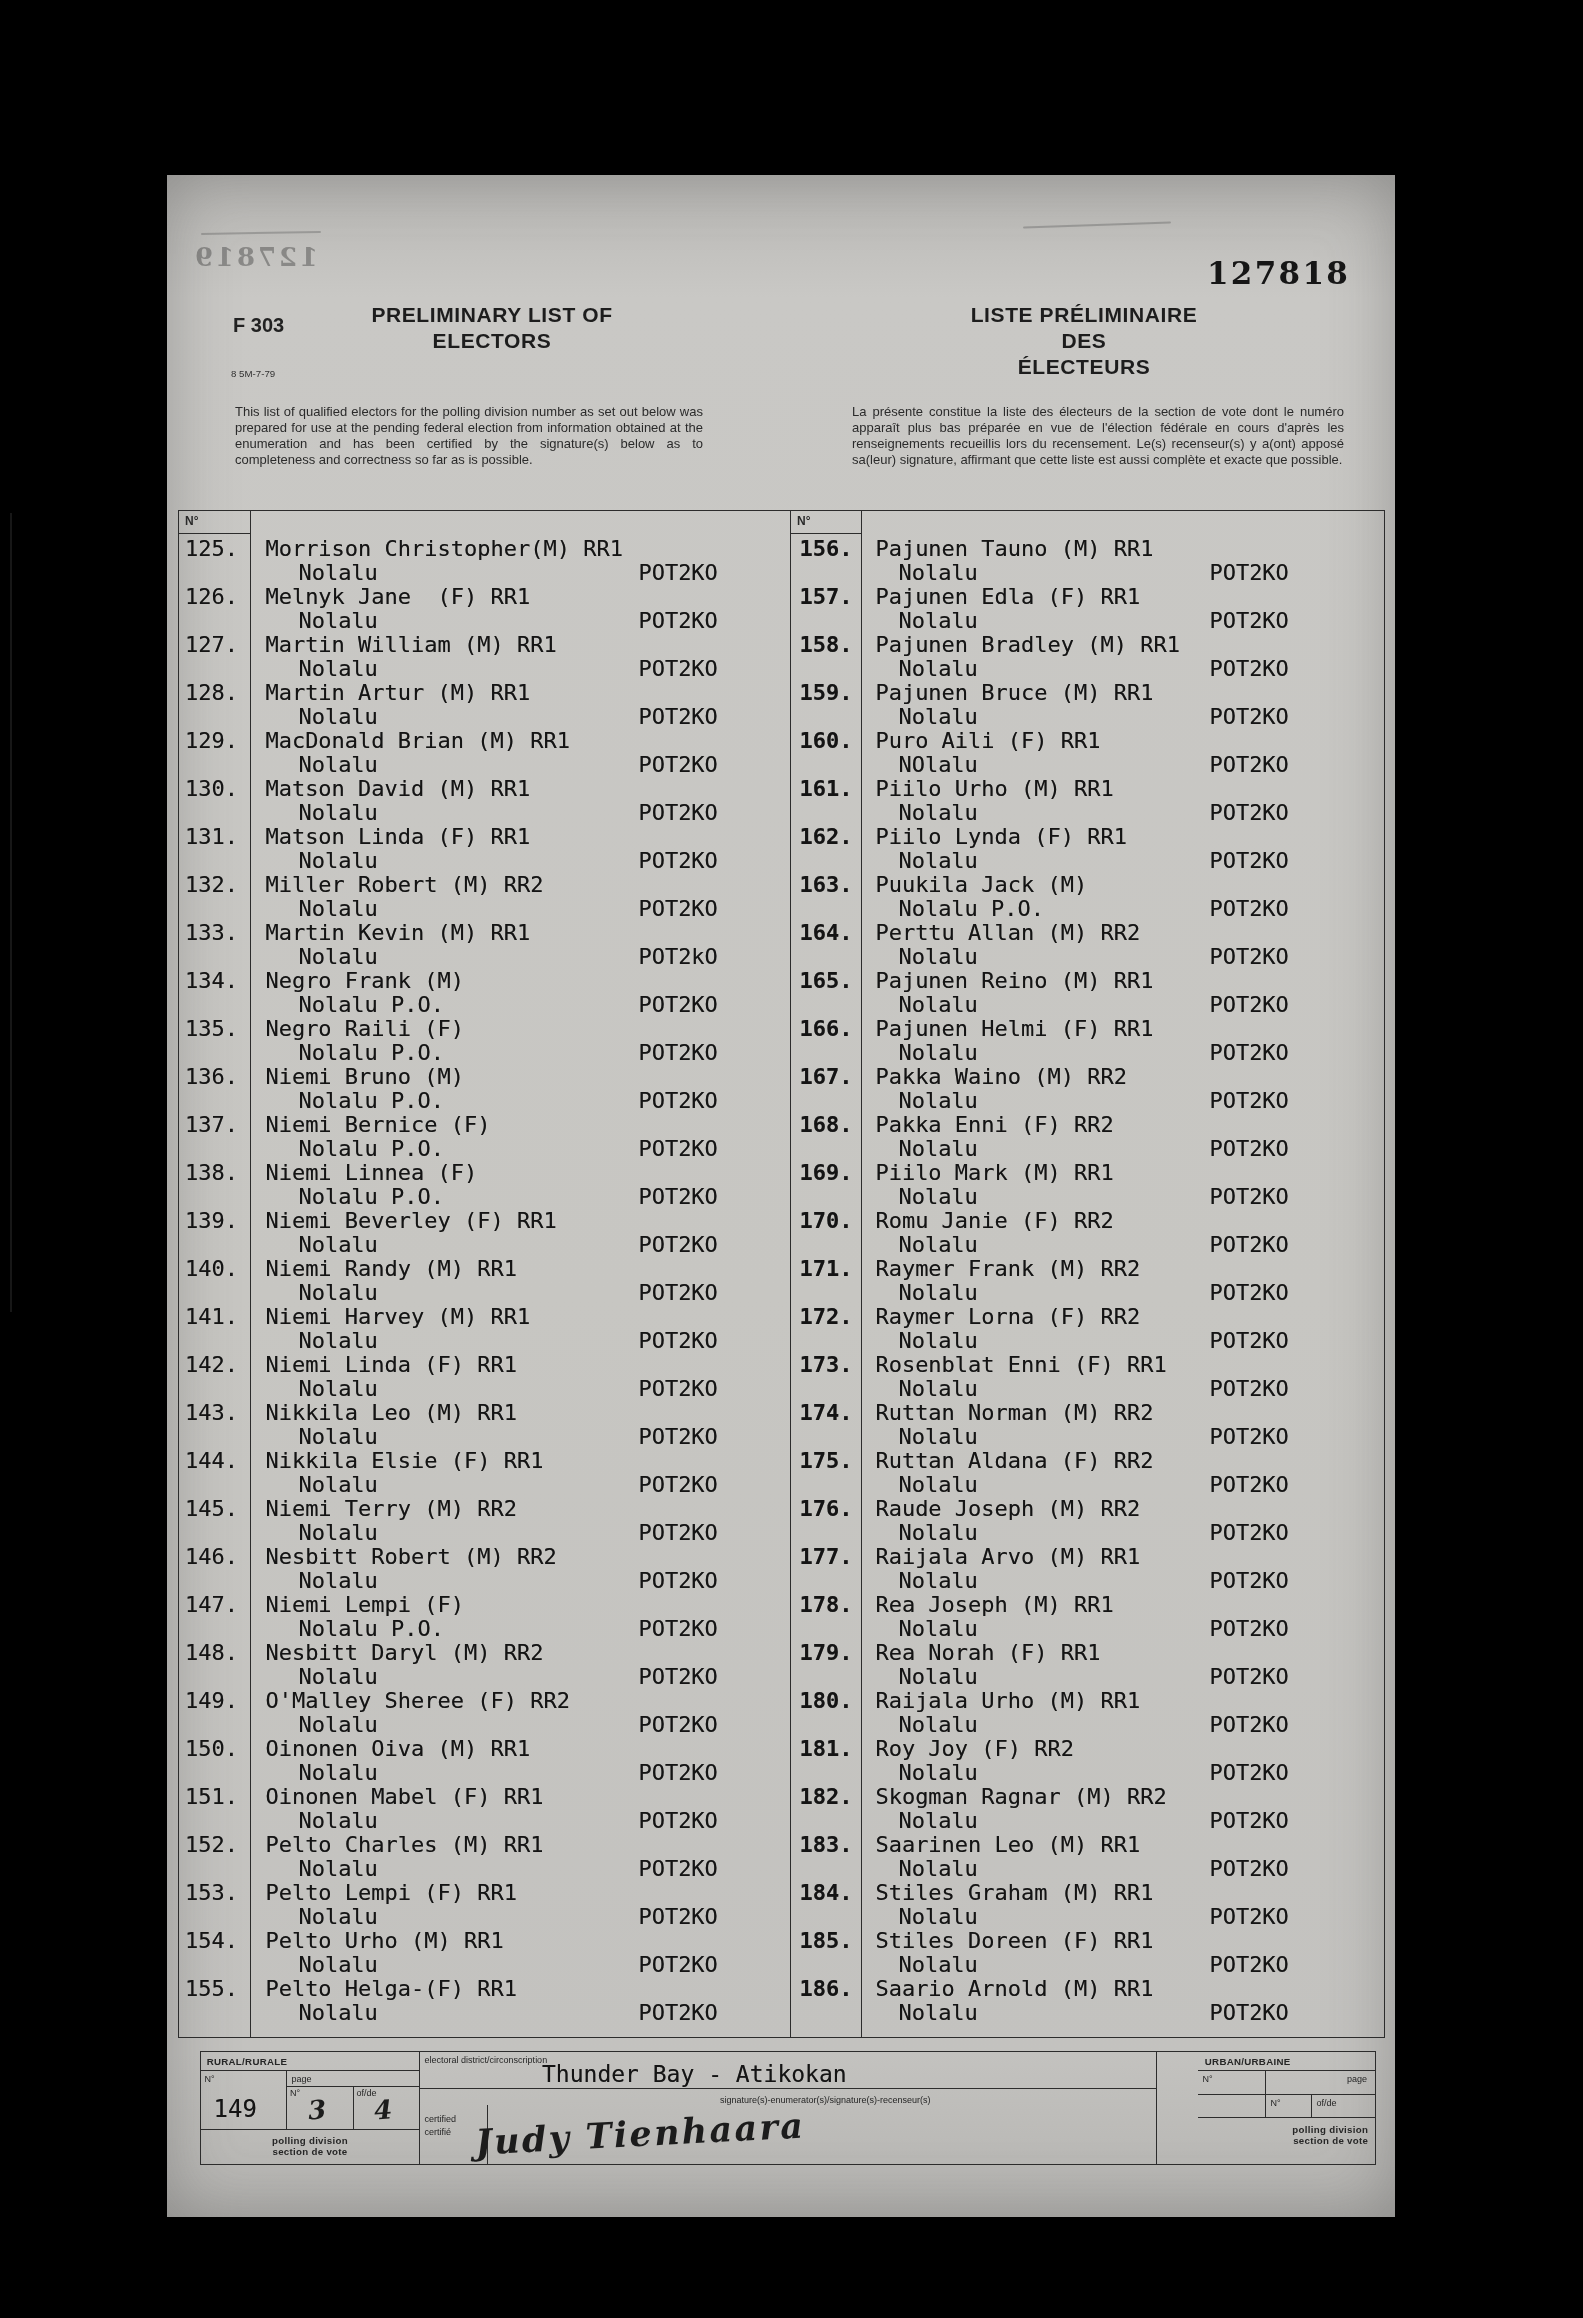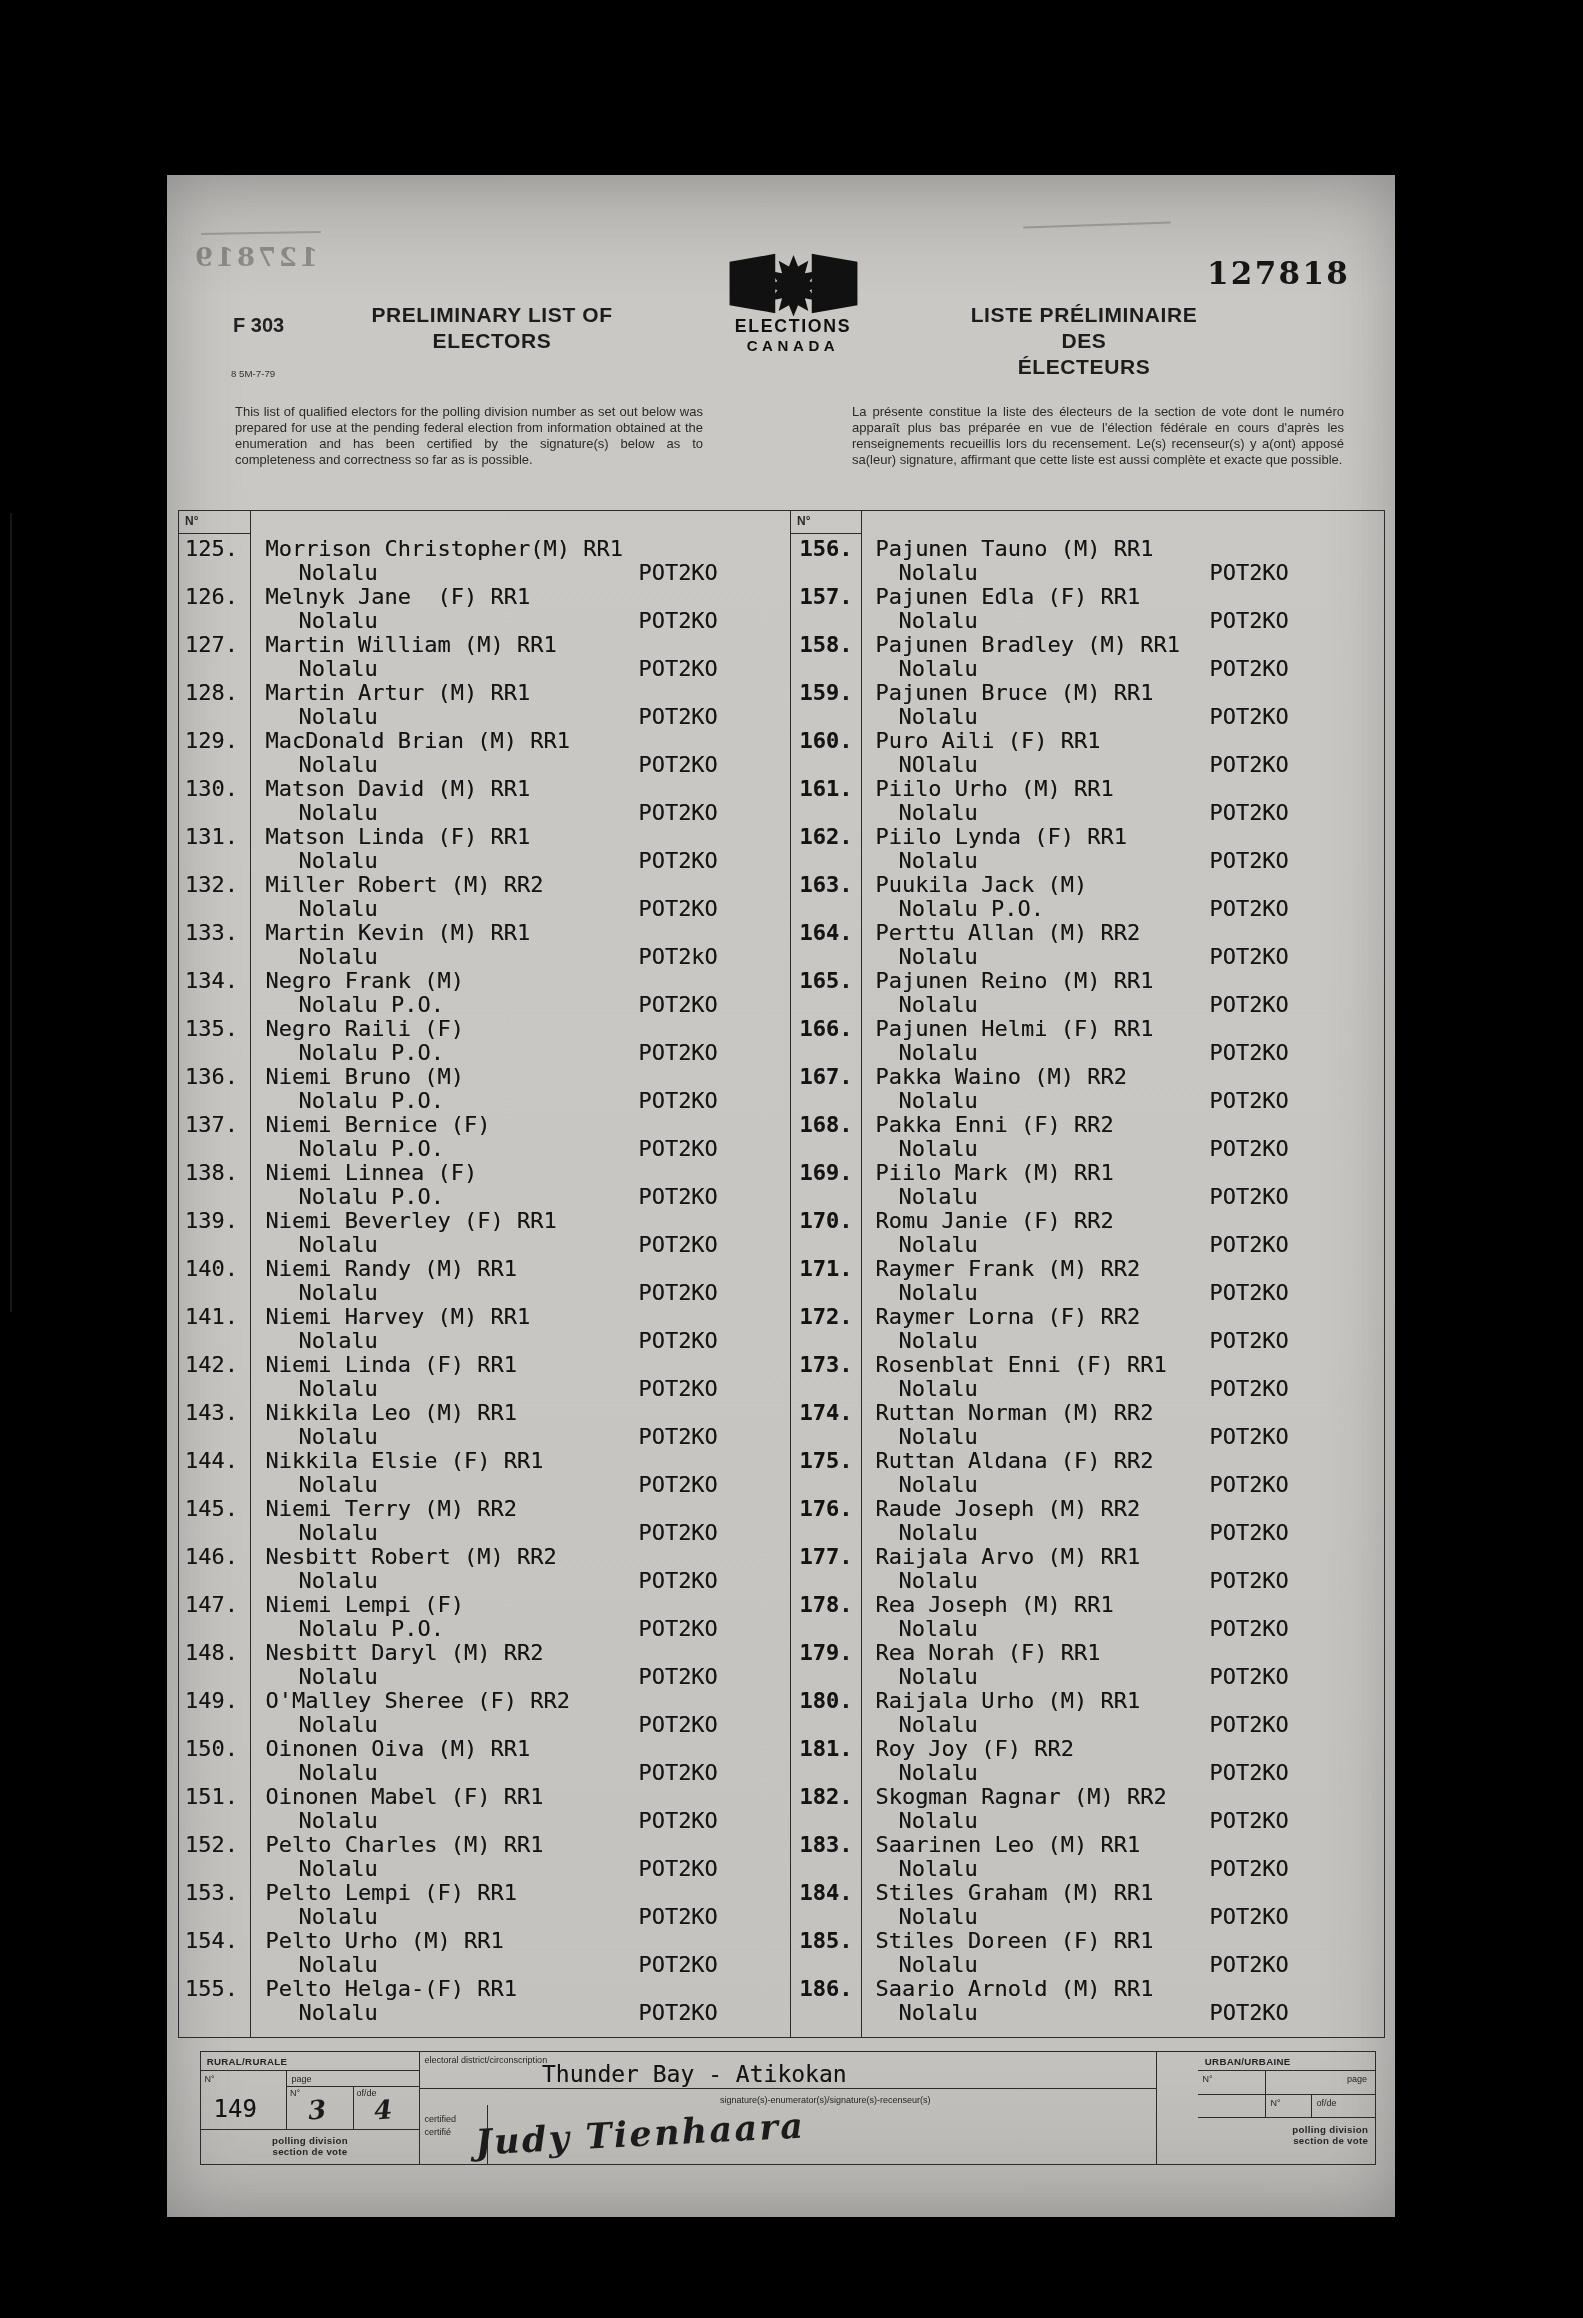--- a/index.html
+++ b/index.html
@@ -135,29 +135,20 @@
   <div class="stamp">127818</div>
 
   <div class="form-no">F 303</div>
   <div class="form-note">8 5M-7-79</div>
 
   <div class="title-en">
     <div>PRELIMINARY LIST OF</div>
     <div>ELECTORS</div>
   </div>
 
-  <div class="logo">
-    <svg viewBox="0 0 120 62">
-      <polygon points="4,12 44,5 44,57 4,50" fill="#111"></polygon>
-      <polygon points="76,5 116,12 116,50 76,57" fill="#111"></polygon>
-      <path d="M60 6 l4 10 9-5-3 11 11-2-7 9 11 4-11 4 7 9-11-2 3 11-9-5-4 10-4-10-9 5 3-11-11 2 7-9-11-4 11-4-7-9 11 2-3-11 9 5z" fill="#111"></path>
-    </svg>
-    <div class="logo-line1">ELECTIONS</div>
-    <div class="logo-line2">CANADA</div>
-  </div>
 
   <div class="title-fr">
     <div>LISTE PRÉLIMINAIRE DES</div>
     <div>ÉLECTEURS</div>
   </div>
 
   <div class="intro fr">La présente constitue la liste des électeurs de la section de vote dont le numéro apparaît plus bas préparée en vue de l'élection fédérale en cours d'après les renseignements recueillis lors du recensement. Le(s) recenseur(s) y a(ont) apposé sa(leur) signature, affirmant que cette liste est aussi complète et exacte que possible.</div>
   <div class="intro en">This list of qualified electors for the polling division number as set out below was prepared for use at the pending federal election from information obtained at the enumeration and has been certified by the signature(s) below as to completeness and correctness so far as is possible.</div>
 
   <div class="listbox">

